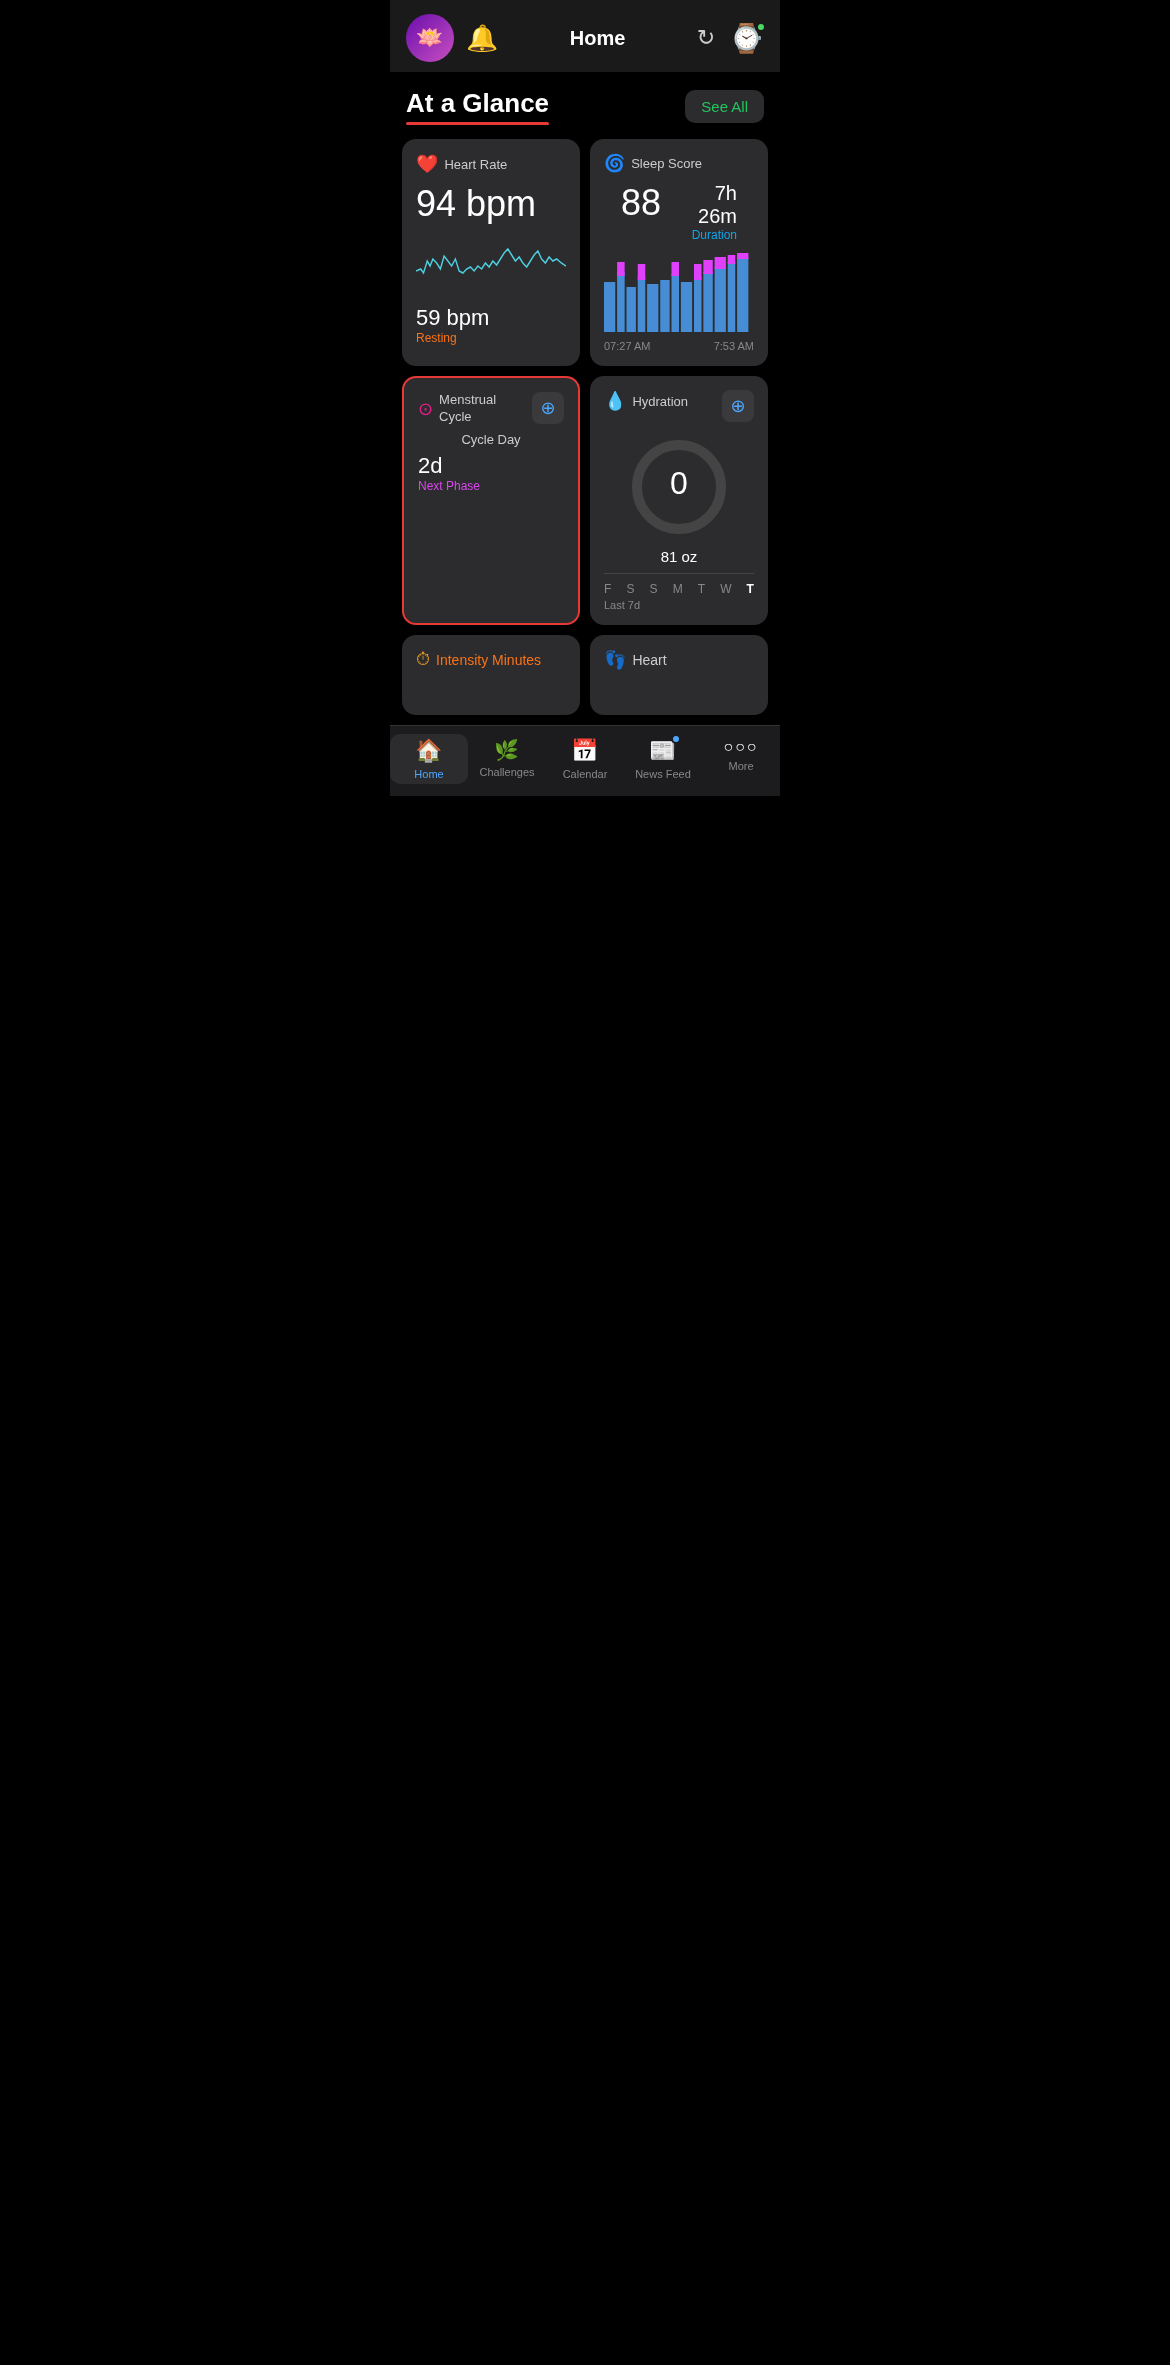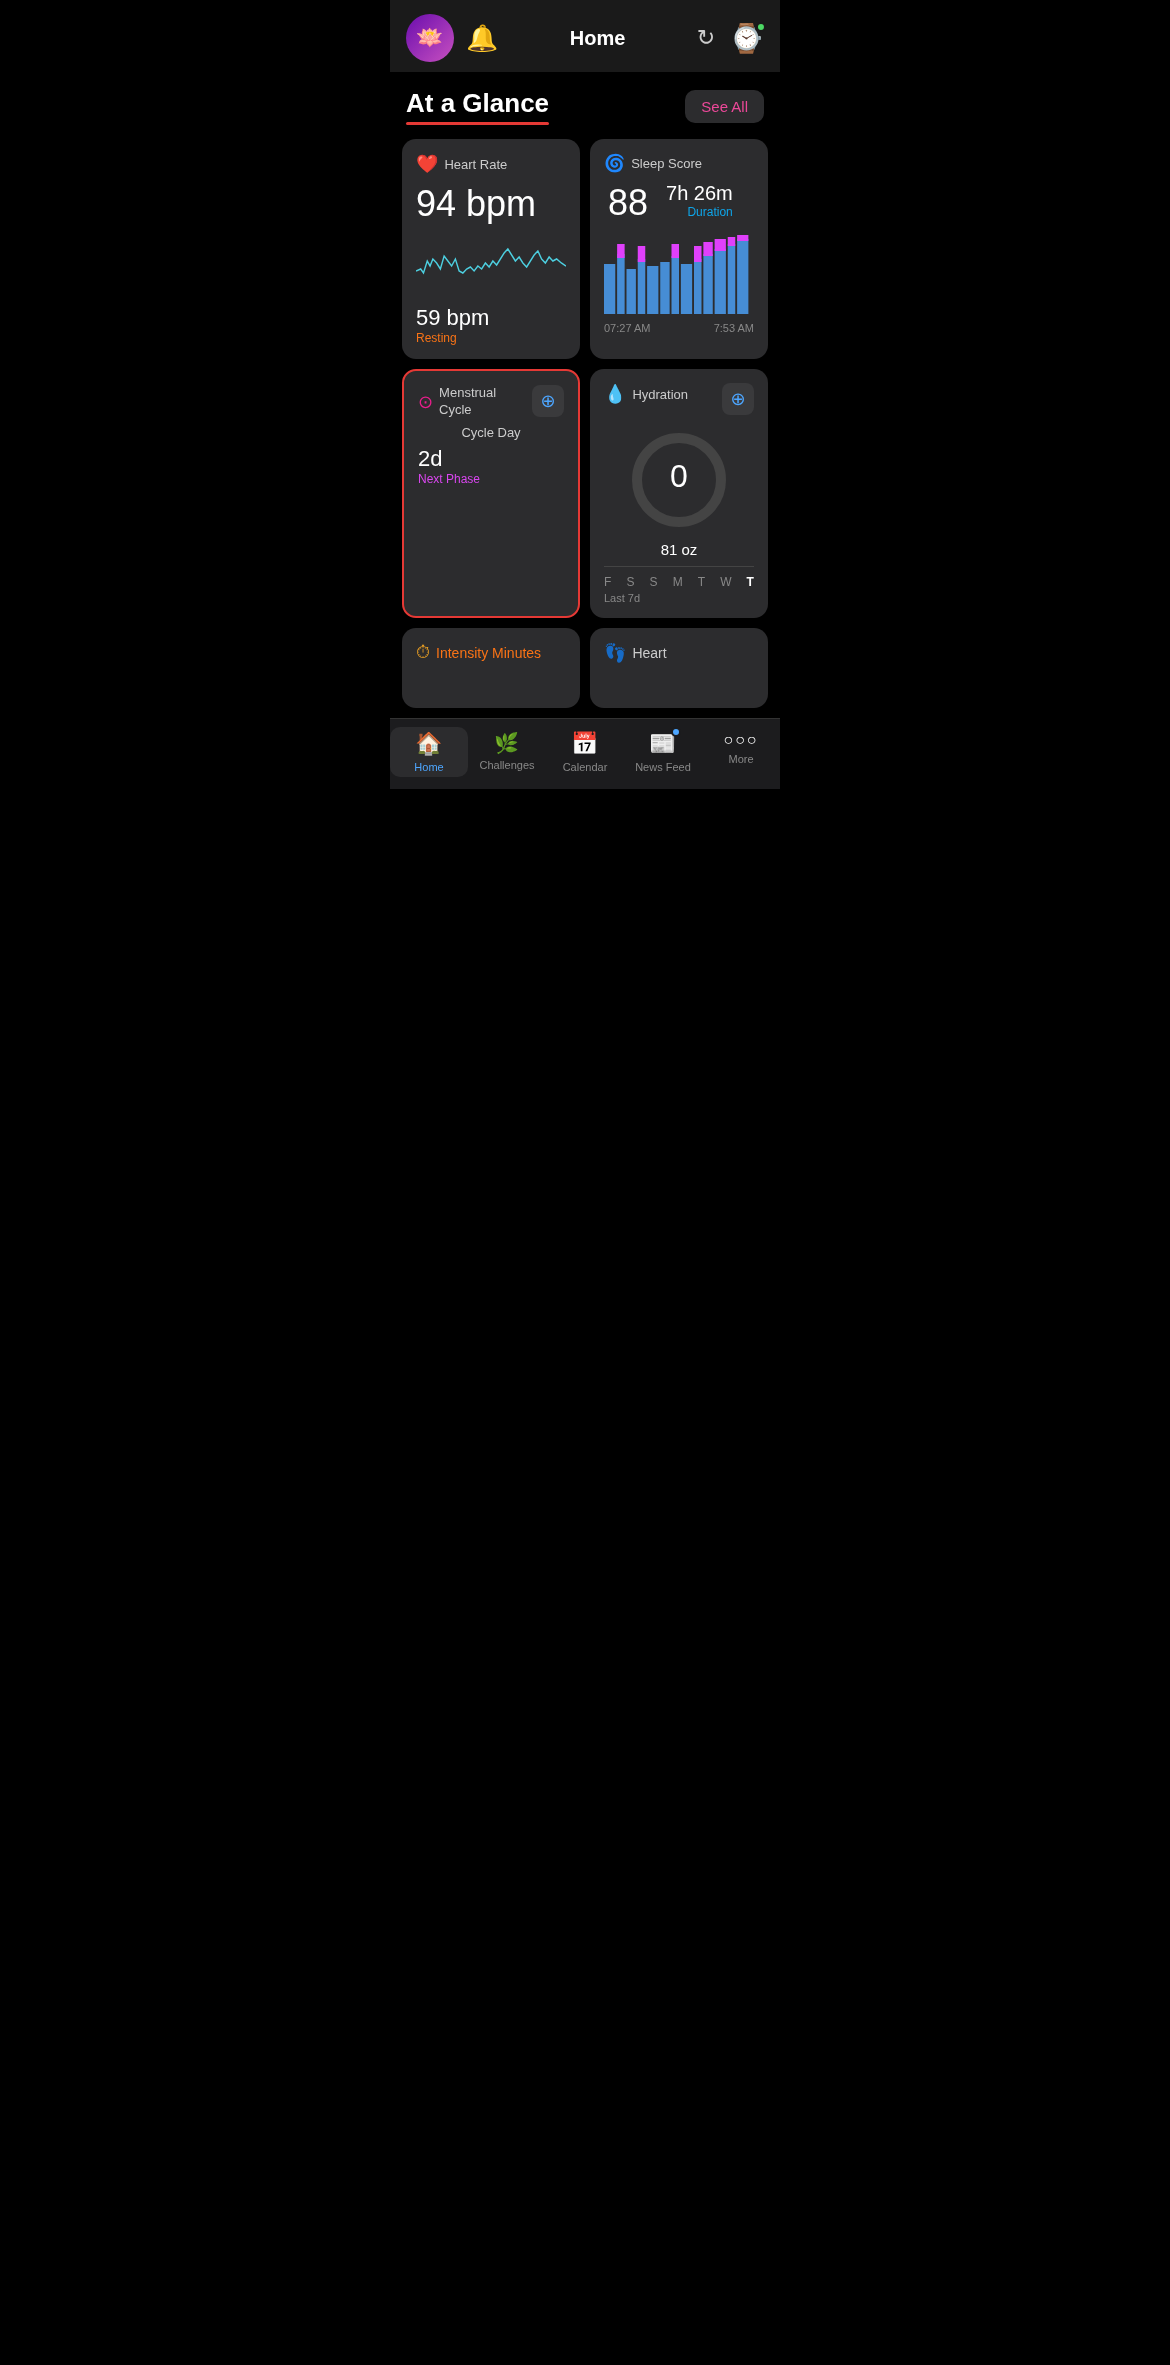--- a/index.html
+++ b/index.html
@@ -46,21 +46,21 @@
     .section-header {
       display: flex; align-items: center; justify-content: space-between;
       padding: 16px 16px 8px;
     }
     .section-title-wrap { display: flex; flex-direction: column; }
     .section-title { font-size: 26px; font-weight: 700; }
     .section-underline {
       height: 3px; width: 100%; background: #e53935; border-radius: 2px; margin-top: 3px;
     }
     .see-all-btn {
-      background: #2c2c2e; color: #ec4899;
+      background: #2c2c2e; color: #22c55e;
       border: none; border-radius: 10px;
       padding: 8px 16px; font-size: 15px; cursor: pointer;
     }
 
     
     .cards-grid {
       display: grid;
       grid-template-columns: 1fr 1fr;
       gap: 10px;
       padding: 6px 12px 0;
@@ -90,21 +90,21 @@
       cursor: pointer; color: #4da6ff; font-size: 18px; flex-shrink: 0;
     }
 
     
     .hr-value { font-size: 36px; font-weight: 300; margin: 8px 0 6px; }
     .hr-chart { width: 100%; height: 60px; margin-bottom: 10px; }
     .hr-resting-value { font-size: 22px; font-weight: 300; }
     .hr-resting-label { font-size: 12px; color: #f97316; }
 
     
-    .sleep-row { display: flex; align-items: flex-start; gap: 18px; margin: 8px 4px 6px; }
+    .sleep-row { display: flex; align-items: flex-start; gap: 10px; margin: 8px 17px 6px; }
     .sleep-score { font-size: 36px; font-weight: 300; }
     .sleep-duration-wrap { text-align: right; }
     .sleep-duration { font-size: 20px; font-weight: 400; }
     .sleep-duration-label { font-size: 12px; color: #0ea5e9; }
     .sleep-chart { width: 100%; height: 80px; margin-top: 4px; }
     .sleep-times {
       display: flex; justify-content: space-between;
       font-size: 11px; color: #888; margin-top: 4px;
     }
 

